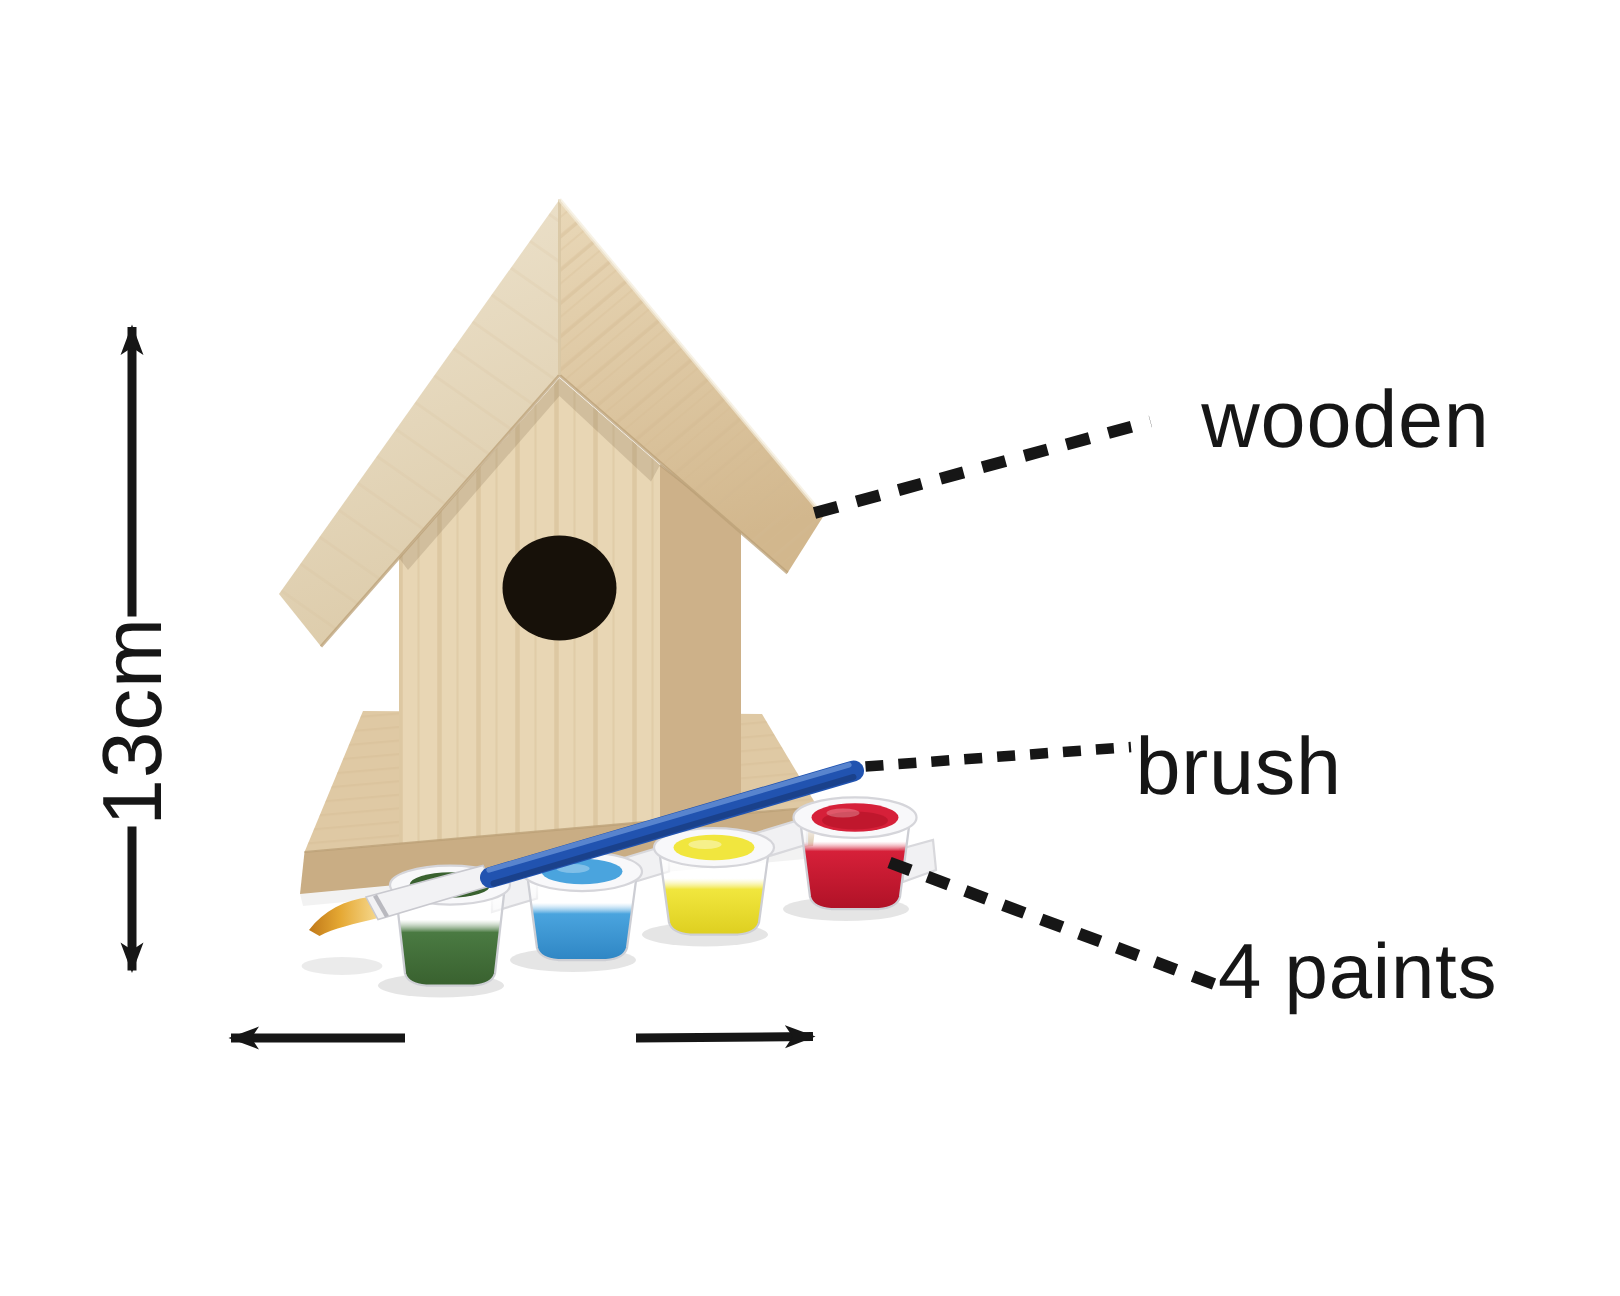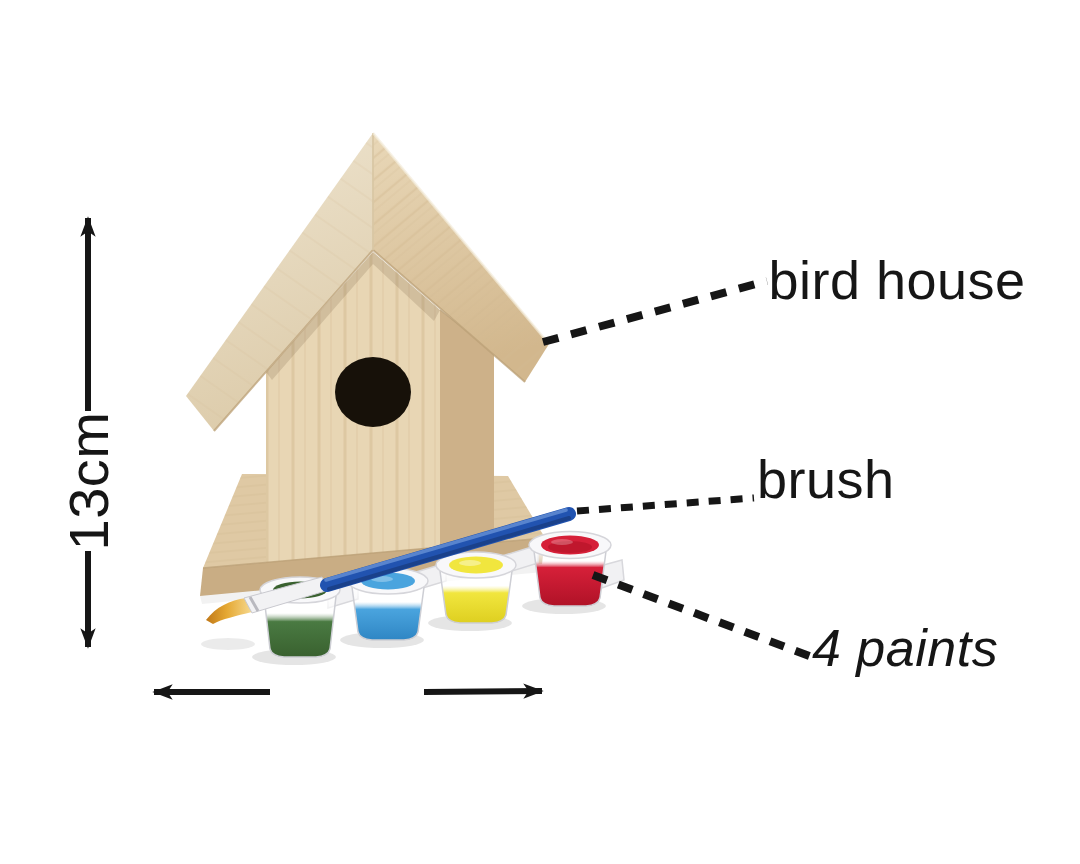--- a/index.html
+++ b/index.html
@@ -7,22 +7,22 @@
   .stage{position:relative;width:1080px;height:864px;background:var(--scene-background,#fff);}
   .stage svg{position:absolute;left:0;top:0;}
   .lbl{position:absolute;font-family:"Liberation Sans",sans-serif;color:var(--scene-ink,#161616);
        white-space:nowrap;letter-spacing:.5px;z-index:5;}
   .dim{font-size:56px;}
   .dim-v{left:88px;top:481px;transform:translate(-50%,-50%) rotate(-90deg);}
   .dim-h{left:348px;top:694px;transform:translate(-50%,-50%);}
   .callout{font-size:54px;}
   .callout-birdhouse{left:897px;top:250px;transform:translateX(-50%);text-align:center;line-height:61px;}
   .callout-birdhouse span{display:block;}
-  .callout-brush{left:757px;top:448px;}
-  .callout-paints{left:812px;top:618px;font-size:52px;font-style:italic;}
+  .callout-brush{left:757px;top:480px;}
+  .callout-paints{left:812px;top:618px;font-size:52px;}
 </style>
 </head>
 <body>
 
 <div class="stage">
 
 <svg width="1080" height="864" viewBox="0 0 1080 864">
   <defs>
     <marker id="ah" viewBox="0 0 12 9" refX="11" refY="4.5" markerWidth="3.4" markerHeight="3.1" orient="auto" markerUnits="strokeWidth">
       <path d="M0,0 L12,4.5 L0,9 L3,4.5 Z" style="fill:var(--scene-ink,#161616)"></path>
@@ -181,18 +181,18 @@
     <g>
       <line x1="270" y1="692" x2="154" y2="692" stroke-width="6" marker-end="url(#ah)"></line>
       <line x1="424" y1="692" x2="542" y2="691" stroke-width="6" marker-end="url(#ah)"></line>
     </g>
   </g>
 </svg>
 
 <div class="lbl dim dim-v">13cm</div>
 
 <div class="lbl callout callout-birdhouse">
-  <span>bird house</span>
+  <span>wooden</span>
 </div>
 <div class="lbl callout callout-brush">brush</div>
 <div class="lbl callout callout-paints">4 paints</div>
 
 </div>
 
 </body></html>

